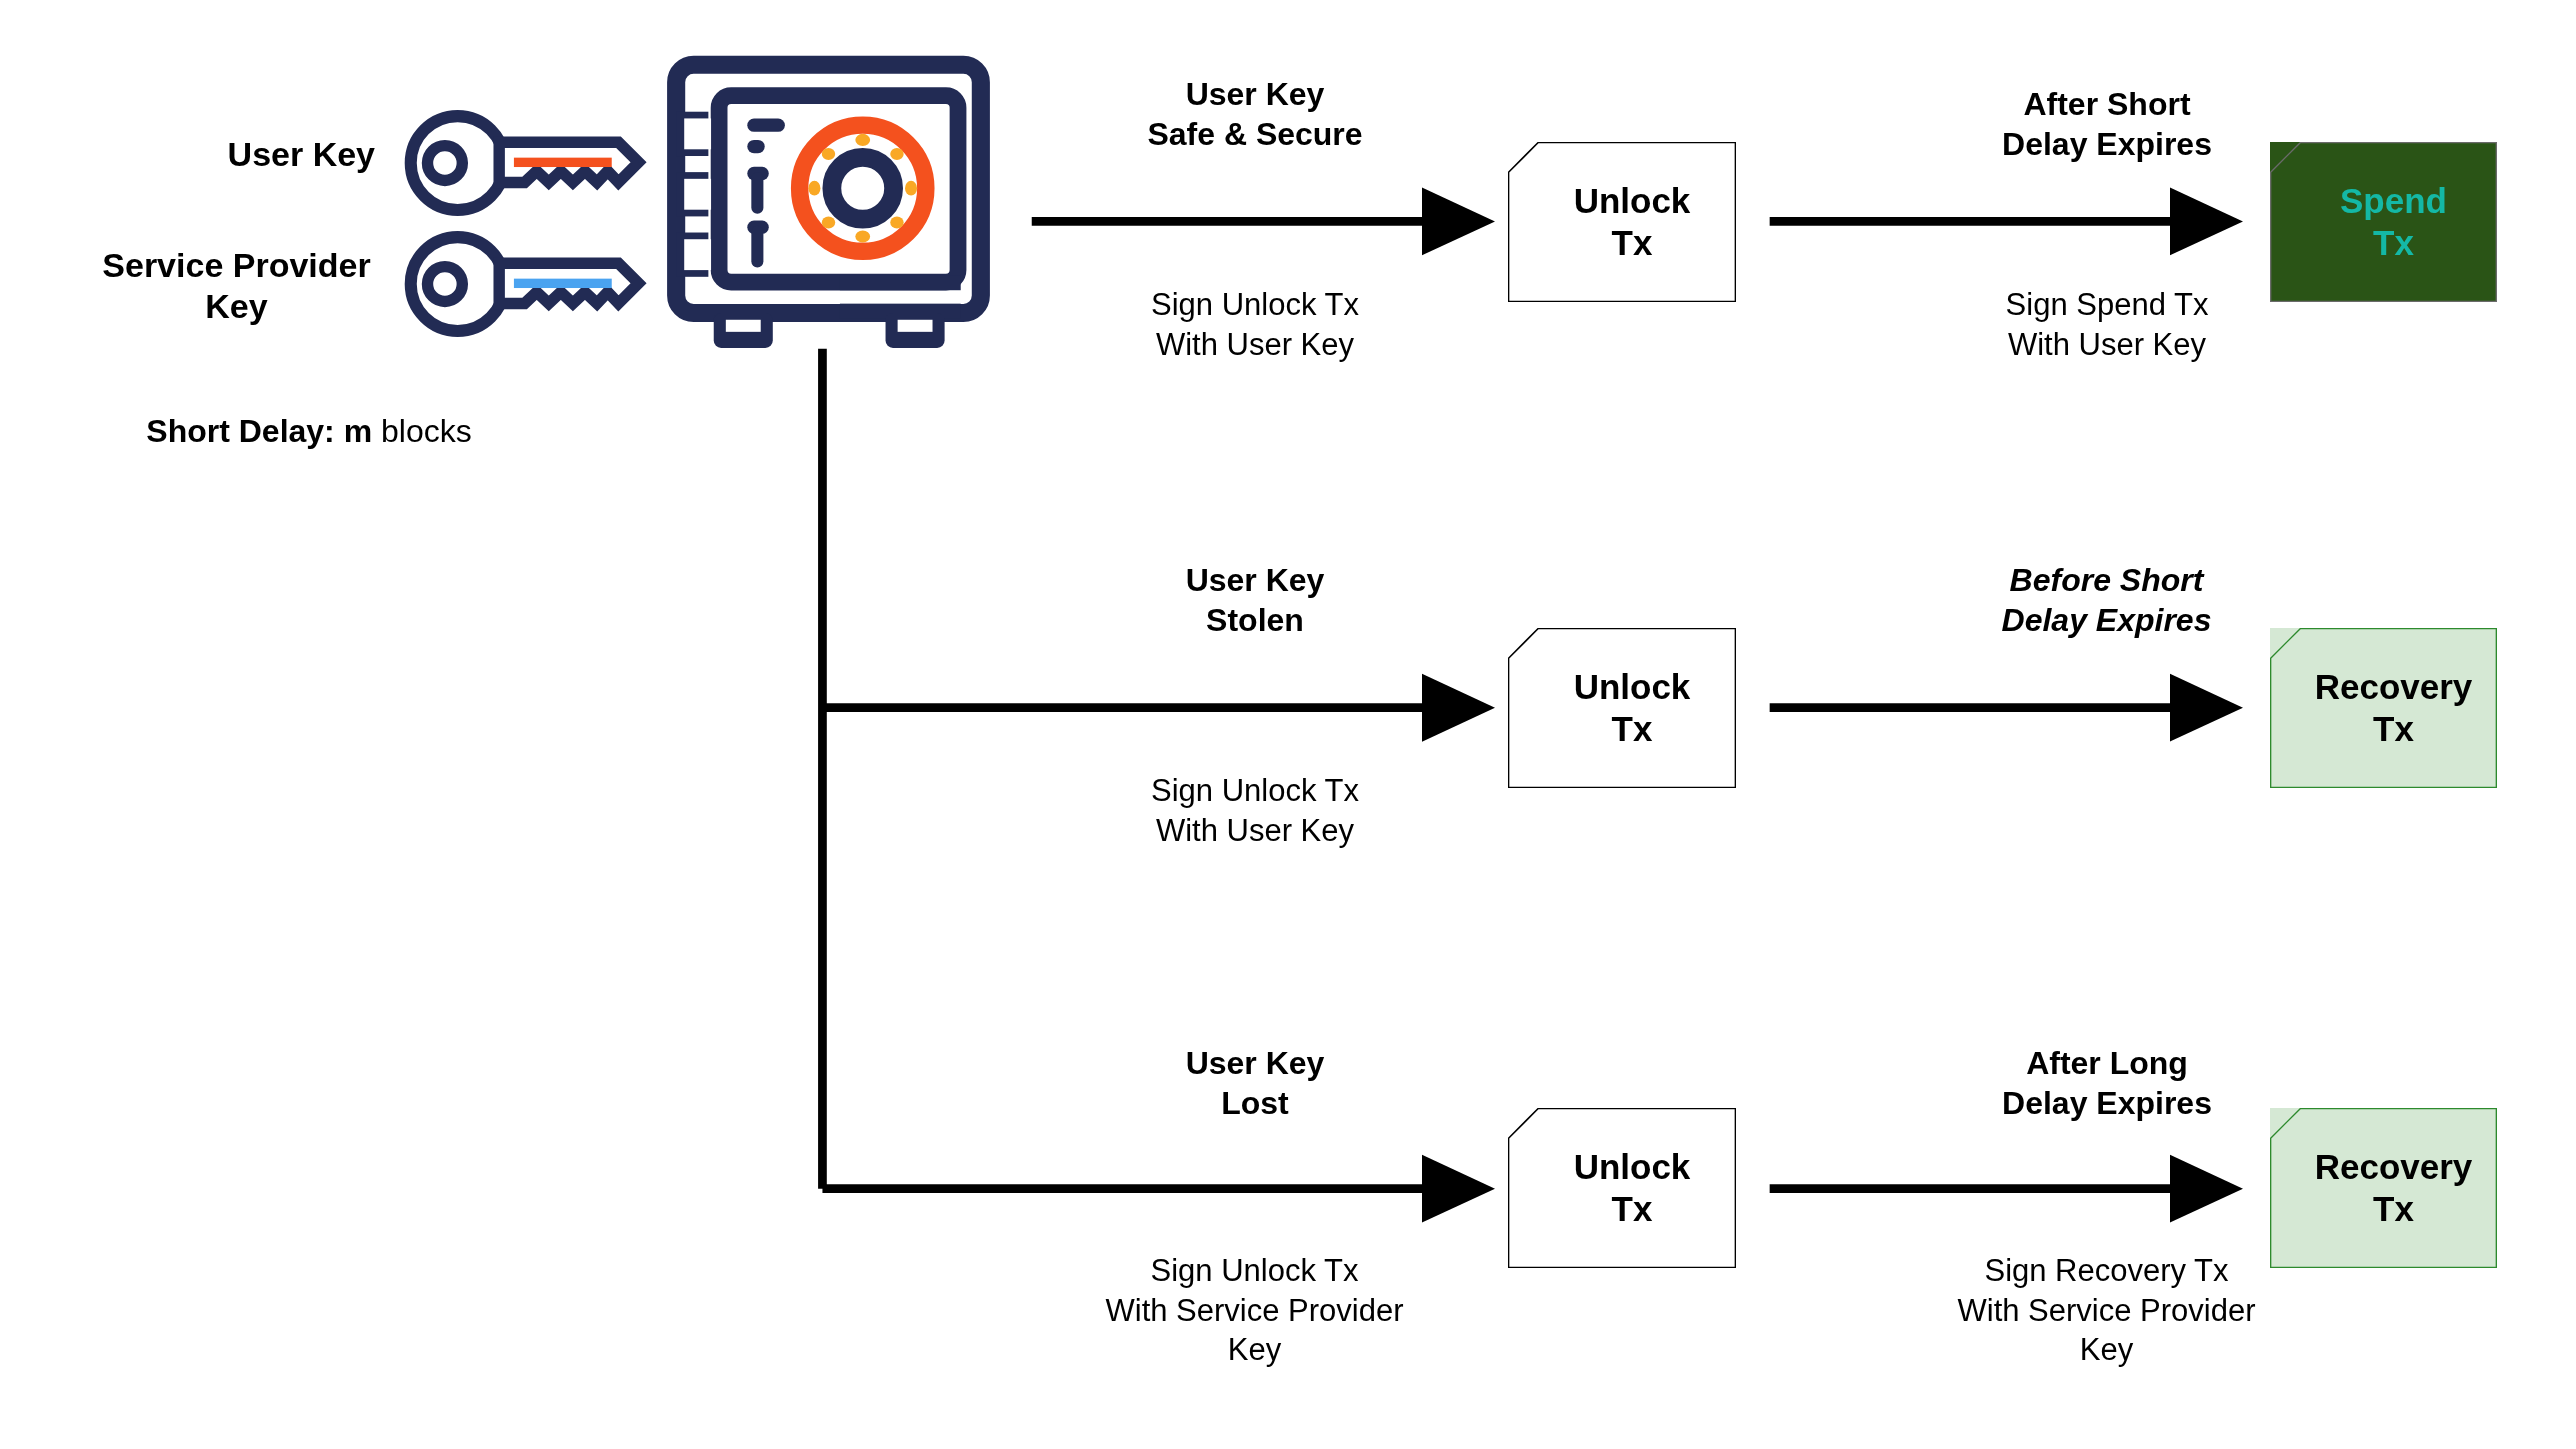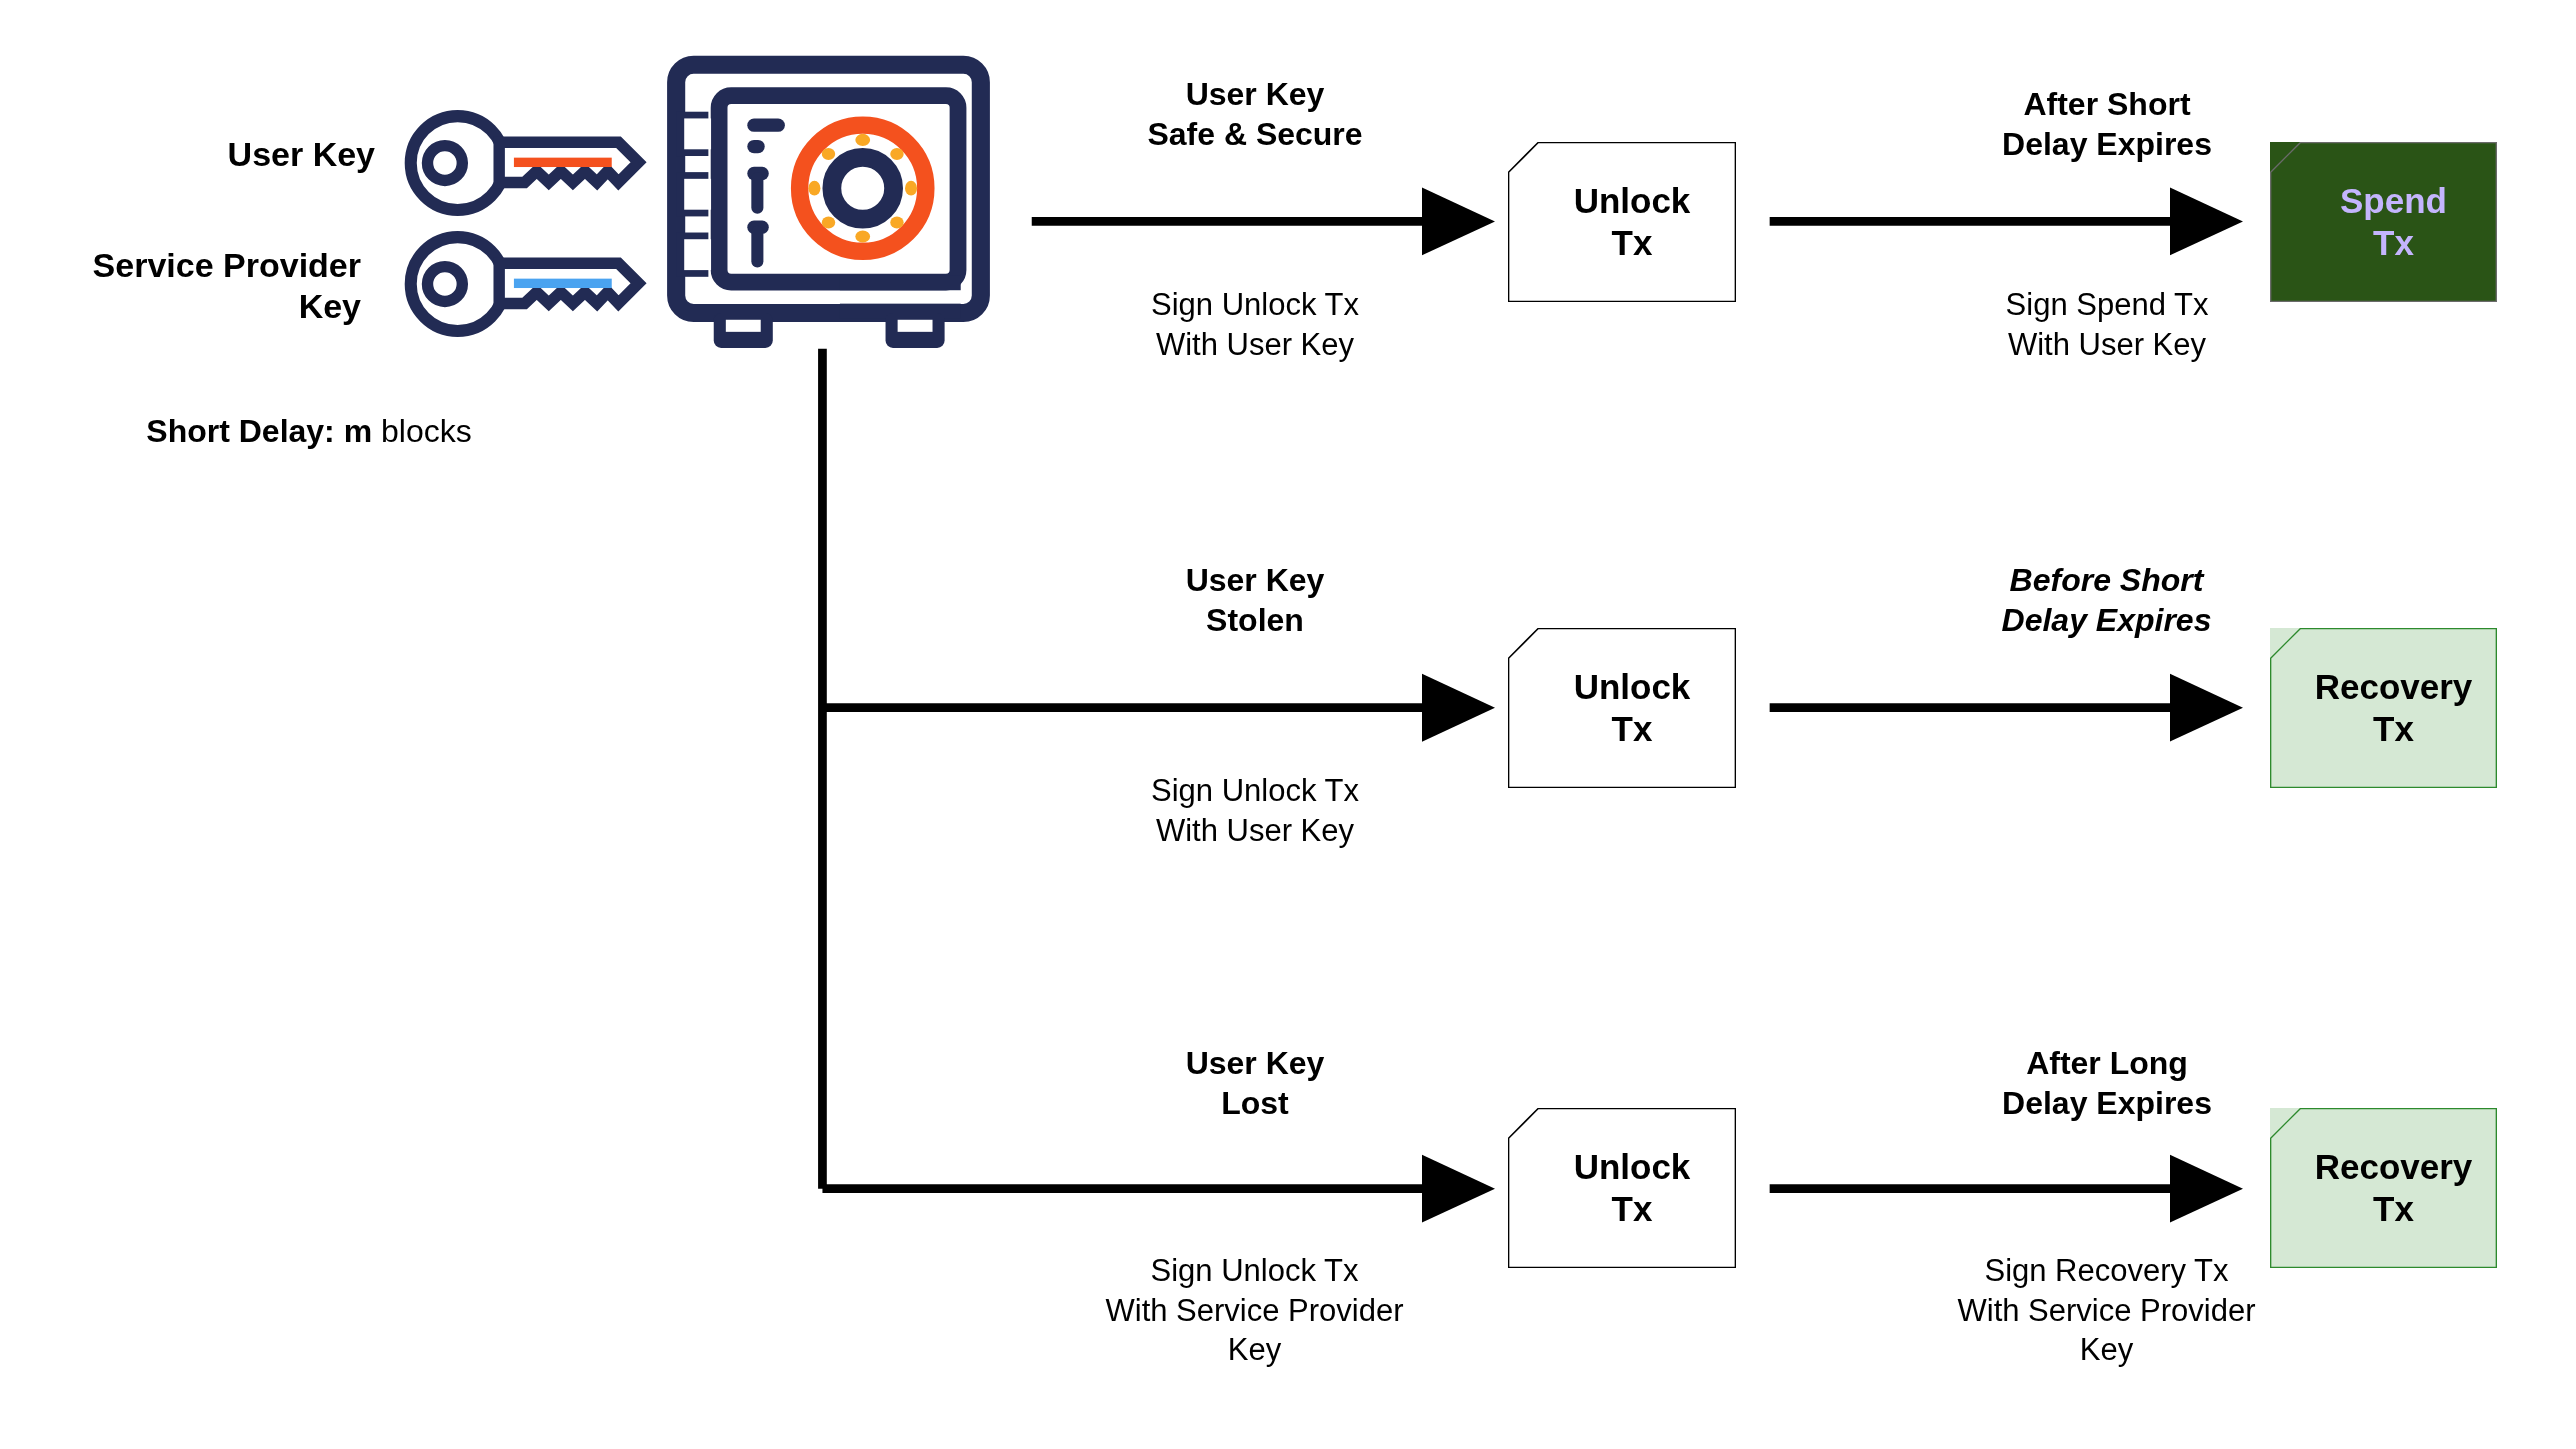--- a/index.html
+++ b/index.html
@@ -71,21 +71,21 @@
     line-height: 1.2;
     box-sizing: border-box;
     white-space: pre-line;
   }
   .node-unlock {
     background: #ffffff;
     color: #000000;
   }
   .node-spend {
     background: #2a5416;
-    color: #c4b5fd;
+    color: #14b8a6;
   }
   .node-recovery {
     background: #d5e8d4;
     color: #000000;
   }
   .node-shape {
     position: absolute;
     left: 0; top: 0;
     width: 100%;
     height: 100%;
@@ -135,21 +135,21 @@
       <circle cx="92" cy="88" r="70" fill="none" stroke="#222b54" stroke-width="18"></circle>
       <circle cx="73" cy="88" r="26" fill="none" stroke="#222b54" stroke-width="17"></circle>
 
       <path d="M154,57 L332,57 L362,87 L332,117 L316,100 L300,117 L282,100 L264,117
                L246,100 L228,117 L210,100 L192,117 L154,117 Z" fill="#ffffff" stroke="#222b54" stroke-width="17" stroke-linejoin="miter"></path>
 
       <rect x="176" y="80" width="146" height="14" fill="#f4511e"></rect>
     </svg>
   </div>
 
-  <div class="txt key-label" style="left:52px; top:245px; width:309px;">Service Provider
+  <div class="txt key-label" style="left:82px; top:245px; width:309px;text-align:center;">Service Provider
 Key</div>
 
   <div class="abs" style="left:396px; top:225px; width:268px; height:114px;">
     <svg viewBox="0 0 400 170" width="268" height="114">
       <circle cx="92" cy="88" r="70" fill="none" stroke="#222b54" stroke-width="18"></circle>
       <circle cx="73" cy="88" r="26" fill="none" stroke="#222b54" stroke-width="17"></circle>
       <path d="M154,57 L332,57 L362,87 L332,117 L316,100 L300,117 L282,100 L264,117
                L246,100 L228,117 L210,100 L192,117 L154,117 Z" fill="#ffffff" stroke="#222b54" stroke-width="17" stroke-linejoin="miter"></path>
       <rect x="176" y="80" width="146" height="14" fill="#4aa3f0"></rect>
     </svg>

